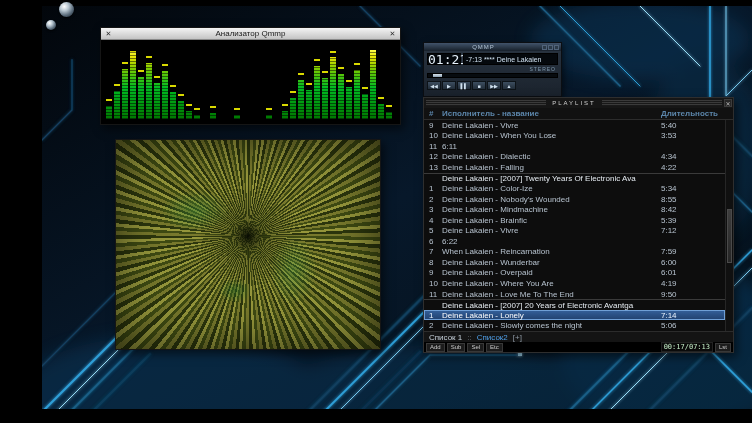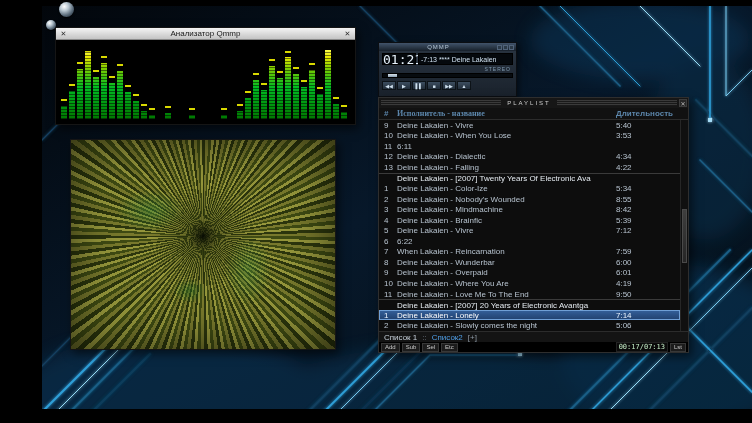--- a/index.html
+++ b/index.html
@@ -8,21 +8,21 @@
   .stage{position:absolute;inset:0;}
   .wallpaper{position:absolute;left:0;top:0;}
   .frame-top{position:absolute;left:0;top:0;width:752px;height:6px;background:#000;}
   .frame-bottom{position:absolute;left:0;bottom:0;width:752px;height:14px;background:#000;}
   .frame-left{position:absolute;left:0;top:0;width:42px;height:423px;background:#000;}
 
   .orb{position:absolute;border-radius:50%;background:radial-gradient(circle at 35% 30%,#ffffff,#b8c6d0 30%,#5a6b7a 62%,#18222c 95%);box-shadow:0 1px 2px rgba(0,0,0,.8);}
   .orb1{left:59px;top:2px;width:15px;height:15px;}
   .orb2{left:46px;top:20px;width:10px;height:10px;}
 
-  .win{position:absolute;border:1px solid #151515;box-shadow:3px 4px 9px rgba(0,0,0,.55);}
+  .win{position:absolute;border:1px solid #151515;box-shadow:3px 4px 9px rgba(0,0,0,.55);margin-left:45px;}
   .tb-light{height:12px;background:linear-gradient(#f4f4f4,#c4c4c4);display:flex;align-items:center;padding:0 3px;border-bottom:1px solid #8a8a8a;}
   .tb-title{flex:1;text-align:center;font-size:8px;color:#1a1a1a;line-height:12px;white-space:nowrap;overflow:hidden;}
   .tb-x{width:9px;height:9px;font-size:7px;line-height:9px;text-align:center;color:#333;}
 
   
   .analyzer{left:55px;top:27px;width:301px;}
   .an-content{height:84px;background:#000;padding:4px 5px 5px;}
   .abars{display:flex;align-items:flex-end;gap:2px;width:100%;height:100%;}
   .abar{position:relative;width:6px;height:100%;flex:none;}
   .abar-fill{position:absolute;bottom:0;left:0;width:100%;background:linear-gradient(to top,#007700,#00bb22 45%,#7ccc00 72%,#e8e800 88%,#ffff55);background-size:100% 70px;background-position:bottom;}
@@ -56,21 +56,21 @@
   .p-tbtn{width:14px;height:9px;background:linear-gradient(#3c4d5f,#222e3a);border:1px solid #0d1318;color:#cfe0ee;font-size:5px;line-height:8px;text-align:center;}
 
   
   .playlist{left:378px;top:97px;width:311px;height:256px;background:#0d0d0d;border:1px solid #2e2e2e;display:flex;flex-direction:column;}
   .pl-tb{height:10px;display:flex;align-items:center;background:#161616;}
   .pl-ridge{flex:1;height:6px;margin:0 2px;background:repeating-linear-gradient(#3a3a3a 0 1px,#191919 1px 2px);}
   .pl-tb-title{font-size:6px;letter-spacing:2px;color:#cfcfcf;line-height:10px;padding:0 4px;}
   .pl-x{width:8px;height:8px;font-size:6px;color:#bbb;text-align:center;line-height:8px;background:#262626;border:1px solid #3c3c3c;margin-right:1px;}
   .pl-header{height:12px;display:flex;align-items:center;background:#111;border-bottom:1px solid #2c2c2c;color:#5c86ab;font-size:8px;font-weight:bold;padding-right:8px;}
   .ph-num{width:18px;padding-left:5px;flex:none;}
-  .ph-title{flex:1;font-family:Liberation Serif, serif;}
+  .ph-title{flex:1;}
   .ph-dur{width:64px;flex:none;}
   .pl-body{flex:1;position:relative;background:#0d0d0d;}
   .pl-rows{position:absolute;top:0;left:0;right:8px;bottom:0;display:flex;flex-direction:column;overflow:hidden;}
   .plrow{height:10.55px;flex:none;display:flex;align-items:center;font-size:8px;color:#b7c3cf;}
   .plnum{width:18px;padding-left:5px;flex:none;}
   .pltitle{flex:1;white-space:nowrap;overflow:hidden;}
   .pldur{width:64px;flex:none;}
   .plrow.group{color:#e5ebf1;border-top:1px solid #3a3a3a;}
   .plrow.selected{background:linear-gradient(#35619c,#20406e);box-shadow:inset 0 0 0 1px #6f9fd6;color:#ecf5ff;}
   .plrow.selected .pltitle{color:#ffffff;}

